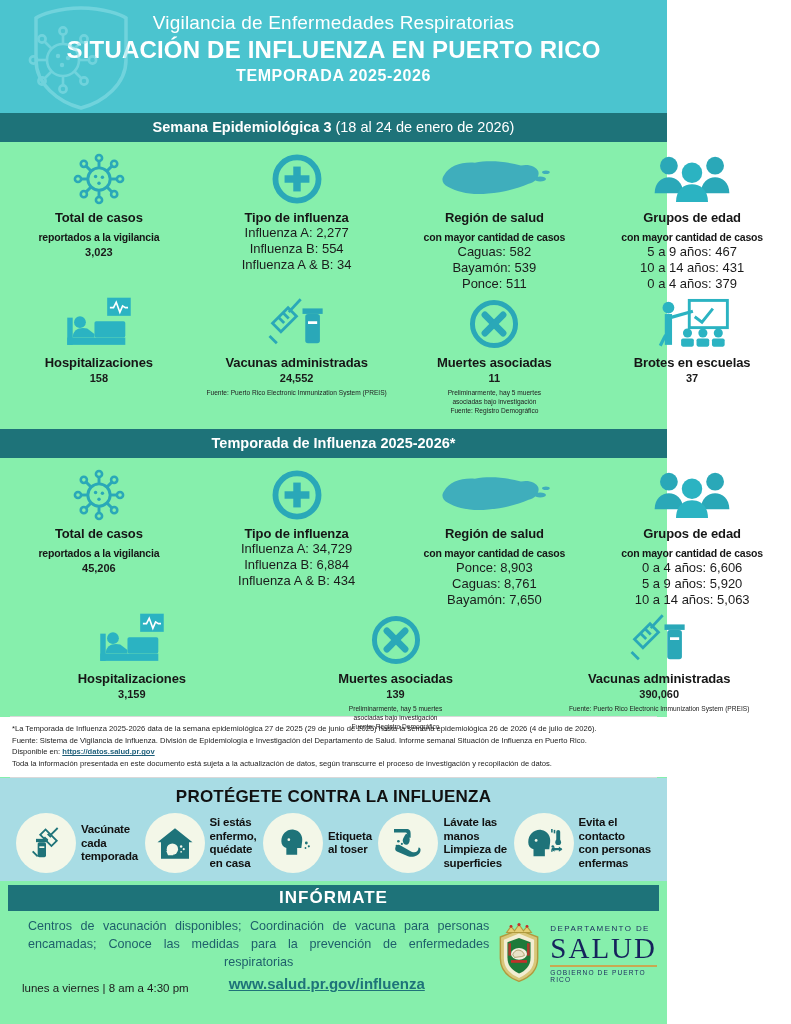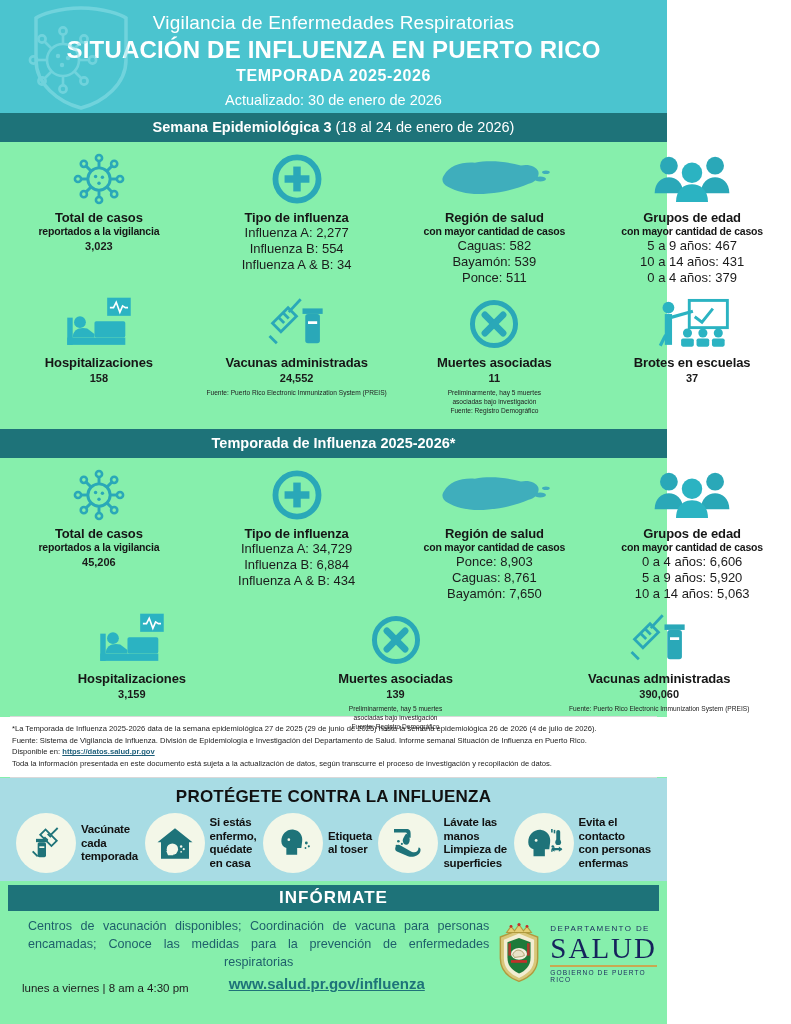--- a/index.html
+++ b/index.html
@@ -43,21 +43,21 @@
 
   
   .grid4 { display: flex; width: 791px; }
   .grid4 > .cell { flex: 1 1 0; }
   .grid3 { display: flex; width: 791px; }
   .grid3 > .cell { flex: 1 1 0; }
 
   .cell { text-align: center; padding: 6px 4px 4px; }
   .icon-wrap { height: 62px; display:flex; align-items:center; justify-content:center; }
   .stat-title { font-size: 13px; font-weight: 800; color: #161616; line-height: 15px; letter-spacing: -0.1px;}
-  .stat-sub { font-size: 10.5px; font-weight: 800; color:#161616; line-height: 13px; letter-spacing: -0.2px;}
+  .stat-sub { font-size: 10.5px; font-weight: 800; color:#161616; line-height: 13px; letter-spacing: -0.2px; margin-top: 6px;}
   .stat-value { font-size: 11px; color:#1b1b1b; line-height: 16px; font-weight: 700; }
   .stat-list { font-size: 13px; color:#1b1b1b; line-height: 16px; font-weight: 400; }
   .stat-note { font-size: 6.6px; color:#222; line-height: 9px; font-weight:400; margin-top:2px;}
 
   .row1 { height: 145px; }
   .row2 { height: 142px; }
   .row3 { height: 113px; }
 
   
   .footnotes {
@@ -154,21 +154,20 @@
         <g fill="#8FE0E8">
           <circle cx="52" cy="54" r="2.2"></circle>
             <circle cx="62" cy="56" r="2.2"></circle>
             <circle cx="56" cy="63" r="2.2"></circle>
         </g>
       </svg>
     </div>
     <div class="hdr-line1">Vigilancia de Enfermedades Respiratorias</div>
     <div class="hdr-line2">SITUACIÓN DE INFLUENZA EN PUERTO RICO</div>
     <div class="hdr-line3">TEMPORADA 2025-2026</div>
-    <div class="hdr-line4">Actualizado: 30 de enero de 2026</div>
   </div>
 
   <div class="section-bar">
     <span class="b">Semana Epidemiológica 3</span><span class="n"> (18 al 24 de enero de 2026)</span>
   </div>
 
   <div class="grid4 row1">
 
     <div class="cell">
       <div class="icon-wrap">

